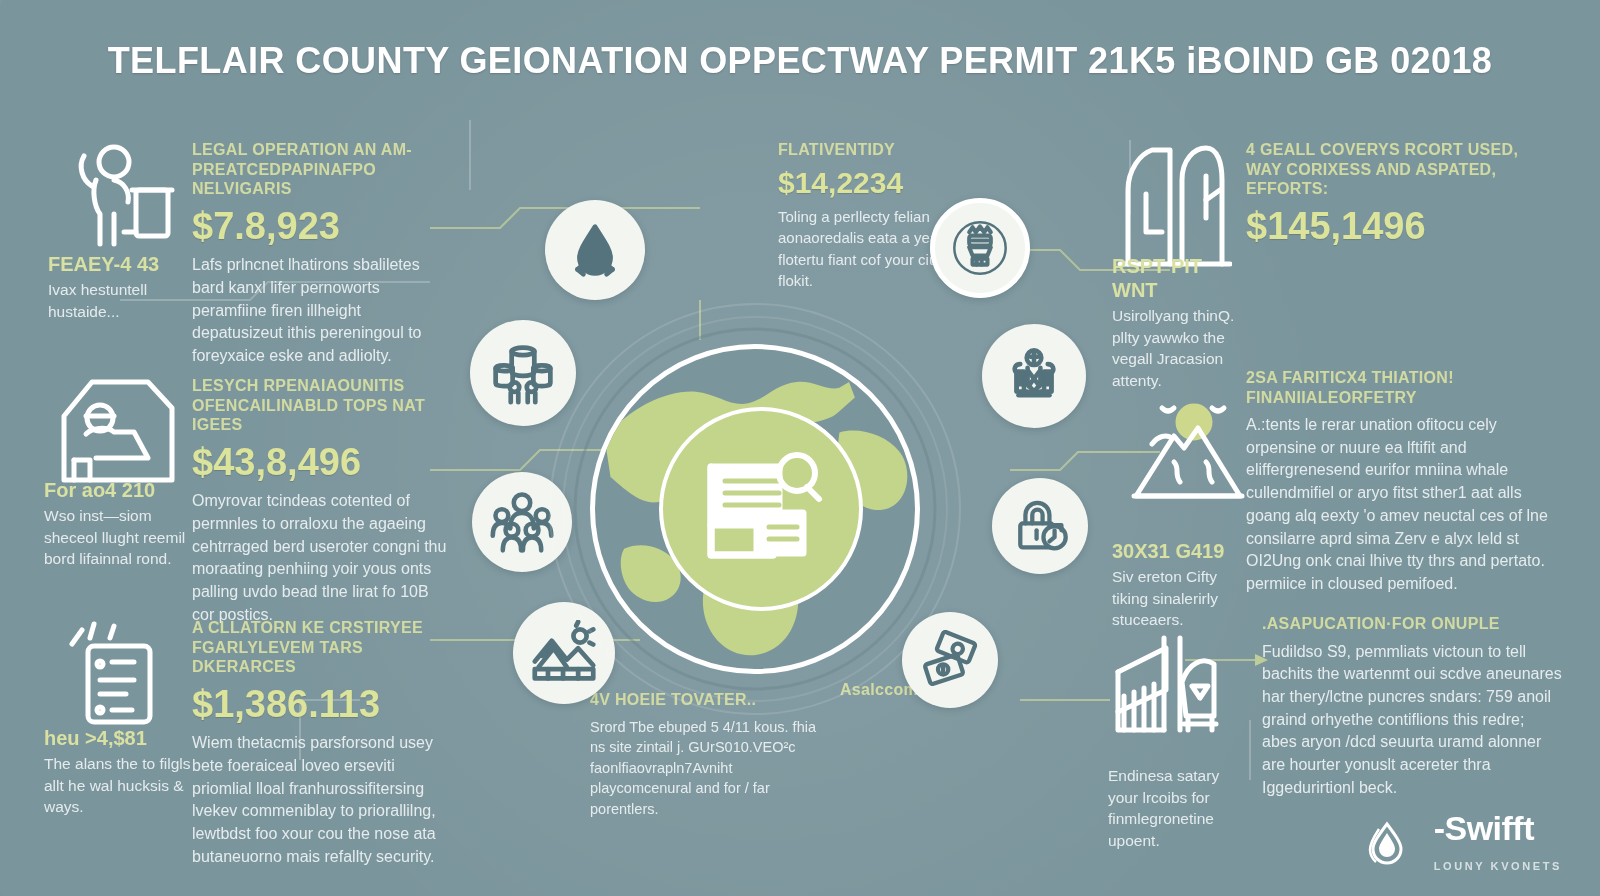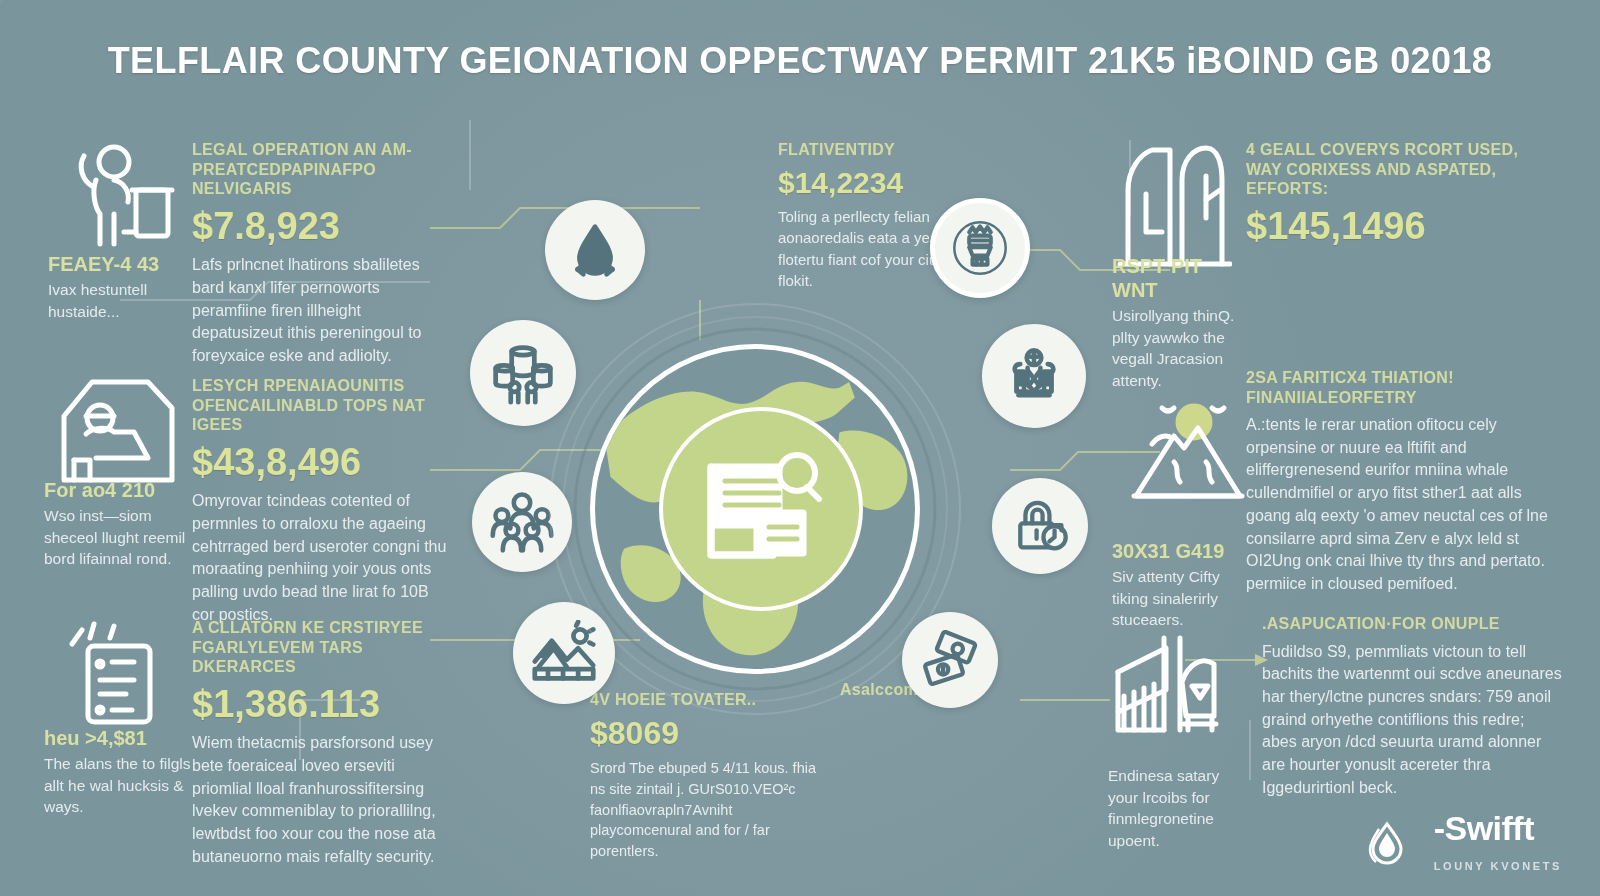--- a/index.html
+++ b/index.html
@@ -229,21 +229,21 @@
     <path d="M6 96 L114 96"></path>
     <path d="M24 44 C30 36 38 34 44 38"></path>
     <path d="M46 62 C52 68 46 74 52 82"></path>
     <path d="M78 62 C84 68 78 74 84 82"></path>
     <path d="M34 8 C38 12 42 12 46 8"></path>
     <path d="M84 8 C88 12 92 12 96 8"></path>
   </svg>
 </div>
 <div class="stat" style="left:1112px; top:500px; width:140px;margin-top:39px;">
   <div class="stat-small-head">30X31 G419</div>
-  <div class="stat-small-body">Siv attenty Cifty tiking sinalerirly stuceaers.</div>
+  <div class="stat-small-body">Siv ereton Cifty tiking sinalerirly stuceaers.</div>
 </div>
 <div class="stat" style="left:1246px; top:368px; width:310px;">
   <div class="stat-head">2SA FARITICX4 THIATION! FINANIIALEORFETRY</div>
   <div class="stat-value"></div>
   <div class="stat-body">A.:tents le rerar unation ofitocu cely orpensine or nuure ea lftifit and eliffergrenesend eurifor mniina whale cullendmifiel or aryo fitst sther1 aat alls goang alq eexty 'o amev neuctal ces of lne consilarre aprd sima Zerv e alyx leld st OI2Ung onk cnai lhive tty thrs and pertato. permiice in cloused pemifoed.</div>
 </div>
 
 <div class="outline-icon" style="left:1110px; top:630px; width:120px; height:110px;">
   <svg viewBox="0 0 120 110" width="120" height="110">
     <path d="M54 8 L54 100"></path>
@@ -268,21 +268,20 @@
 </div>
 
 <div class="stat" style="left:778px; top:140px; width:190px;">
   <div class="stat-head">FLATIVENTIDY</div>
   <div class="stat-value" style="font-size:30px;">$14,2234</div>
   <div class="stat-body" style="font-size:15px;">Toling a perllecty felian aonaoredalis eata a year flotertu fiant cof your ciuul flokit.</div>
 </div>
 
 <div class="stat" style="left:590px; top:690px; width:240px;">
   <div class="stat-head">4V HOEIE TOVATER..</div>
-  <div class="stat-value" style="font-size:32px;">$8069</div>
   <div class="stat-body" style="font-size:14.5px;">Srord Tbe ebuped 5 4/11 kous. fhia ns site zintail j. GUrS010.VEO²c faonlfiaovrapln7Avniht playcomcenural and for / far porentlers.</div>
 </div>
 
 <div class="stat" style="left:840px; top:680px; width:160px;">
   <div class="stat-head" style="font-size:16px; text-transform:none;">Asalccomen</div>
 </div>
 
 <div class="node" style="left:545px; top:200px; width:100px; height:100px;">
   <svg viewBox="0 0 64 64" width="62" height="62">
     <path d="M32 8 C22 24 16 32 16 40 A16 16 0 0 0 48 40 C48 32 42 24 32 8 Z" style="fill:#54737d; stroke:#54737d;"></path>

